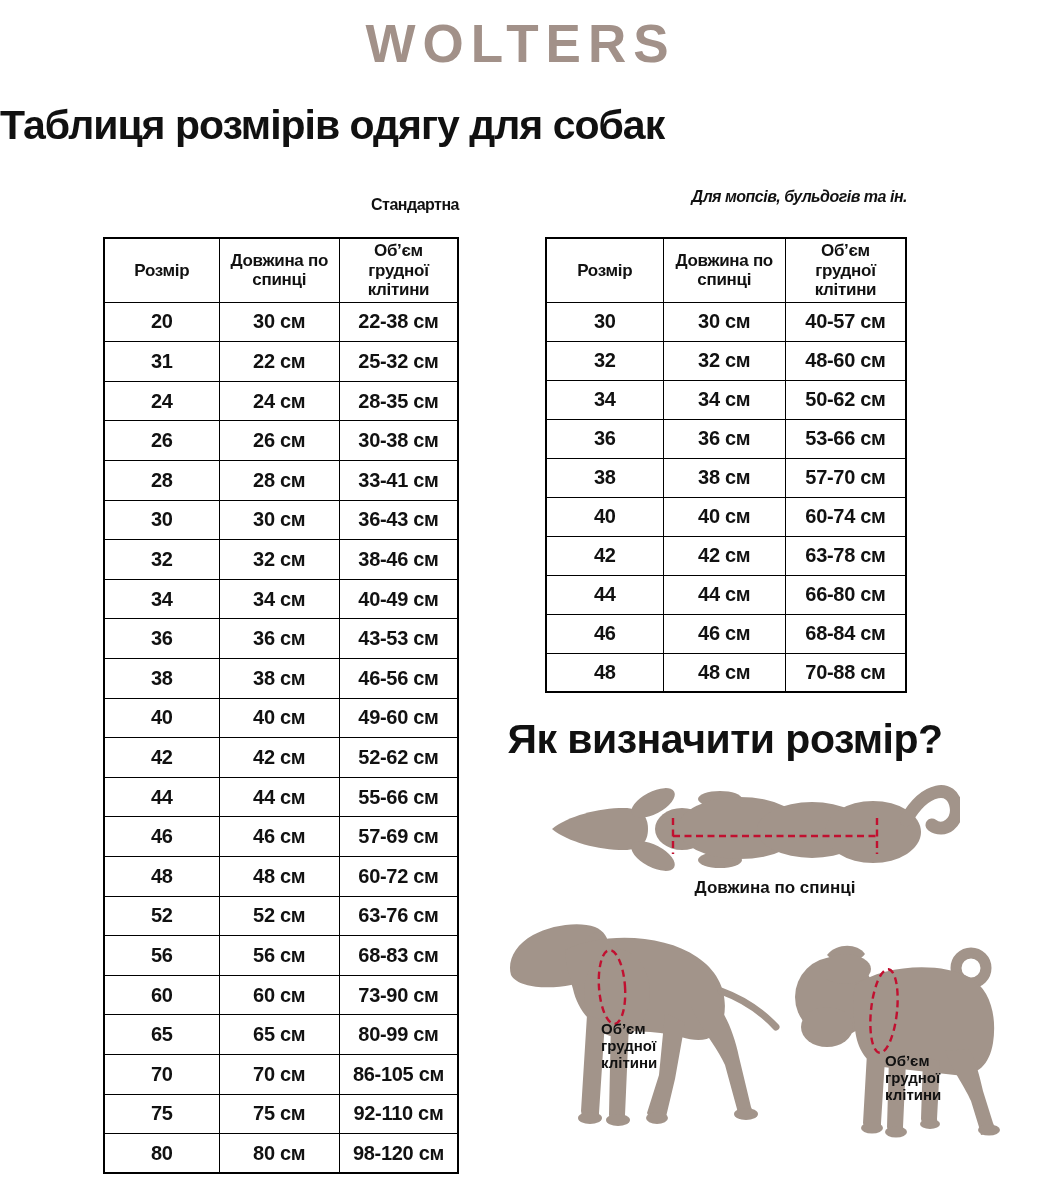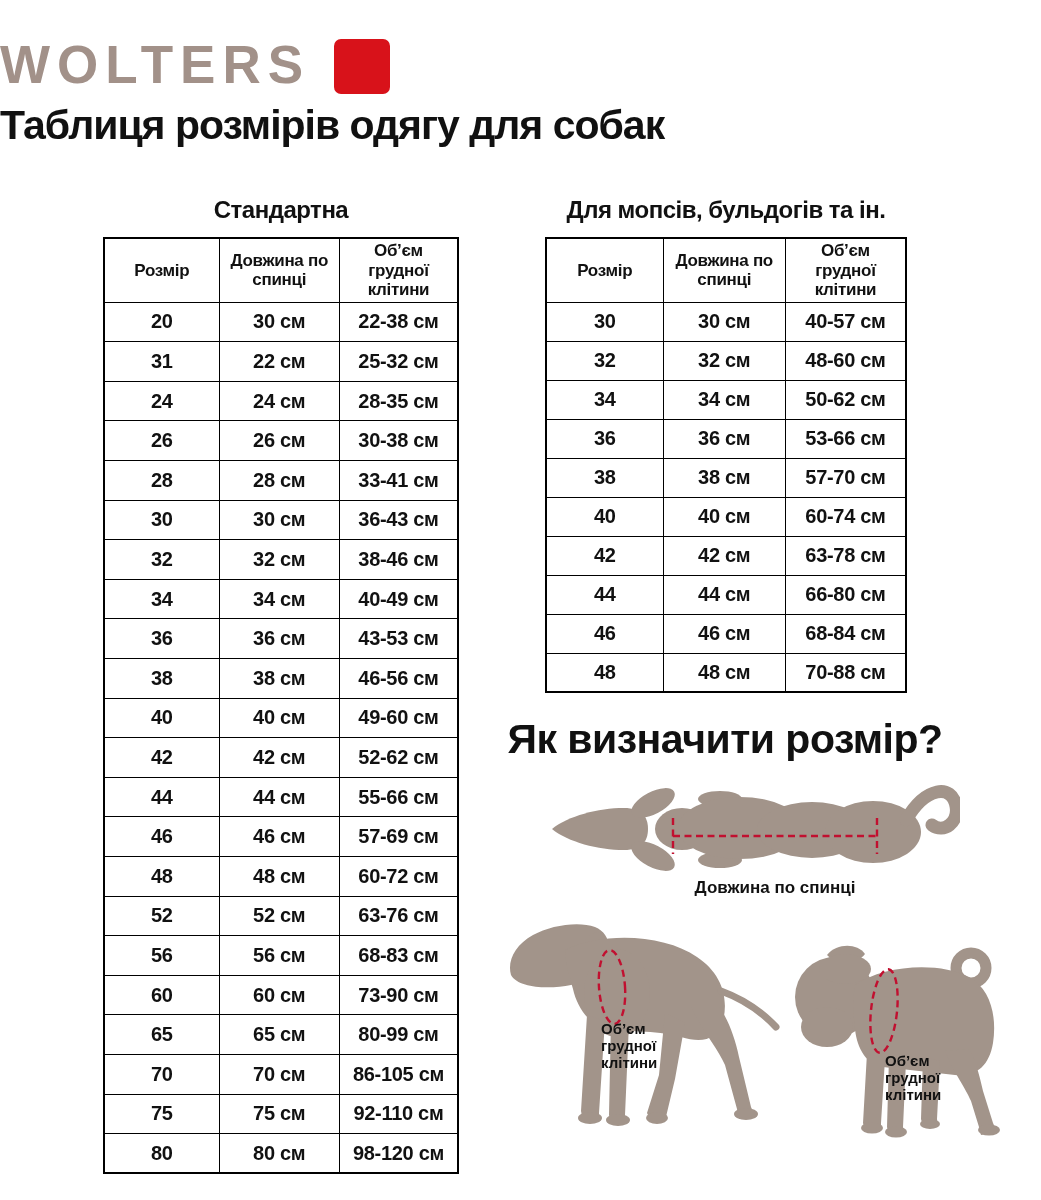--- a/index.html
+++ b/index.html
@@ -8,30 +8,30 @@
     --silhouette:#a2948a;
     --measure-red:#c11030;
     --ink:#111111;
   }
   *{margin:0;padding:0;box-sizing:border-box;}
   html,body{background:#ffffff;}
   body{font-family:"Liberation Sans",sans-serif;color:var(--ink);}
   .page{position:relative;width:1041px;height:1200px;background:#ffffff;overflow:hidden;margin:0 auto;}
 
   .logo-row{position:absolute;top:30px;left:0;width:100%;height:68px;
-    display:flex;justify-content:flex-start;align-items:center;gap:24px;}
+    display:flex;justify-content:flex-end;align-items:center;gap:24px;flex-direction:column;}
   .logo-text{font-size:53px;font-weight:700;letter-spacing:7px;color:var(--brand-taupe);line-height:1;}
   .logo-square{width:56px;height:55px;background:var(--accent-red);border-radius:7px;margin-top:4px;}
 
   .main-title{position:absolute;top:102px;left:0;width:100%;
     font-size:41px;font-weight:700;letter-spacing:-1px;}
 
-  .tbl-title{position:absolute;font-size:24px;font-weight:700;text-align:center;letter-spacing:-0.5px;}
+  .tbl-title{position:absolute;font-size:16px;font-weight:700;text-align:right;letter-spacing:-0.5px;}
   .tbl-title.left{top:196px;left:103px;width:356px;}
-  .tbl-title.right{top:196px;left:545px;width:362px;}
+  .tbl-title.right{top:188px;left:545px;width:362px;font-style:italic;}
 
   table{border-collapse:collapse;table-layout:fixed;position:absolute;background:#fff;}
   table.std{top:237px;left:103px;width:356px;}
   table.pug{top:237px;left:545px;width:362px;}
   th,td{border:1.5px solid #000;text-align:center;vertical-align:middle;
     font-weight:700;letter-spacing:-0.3px;overflow:hidden;}
   table{border:2px solid #000;}
   th{height:48px;font-size:17px;line-height:1.15;padding:2px 8px;}
   table.std td{height:39.6px;font-size:20px;}
   table.pug td{height:39px;font-size:20px;}

